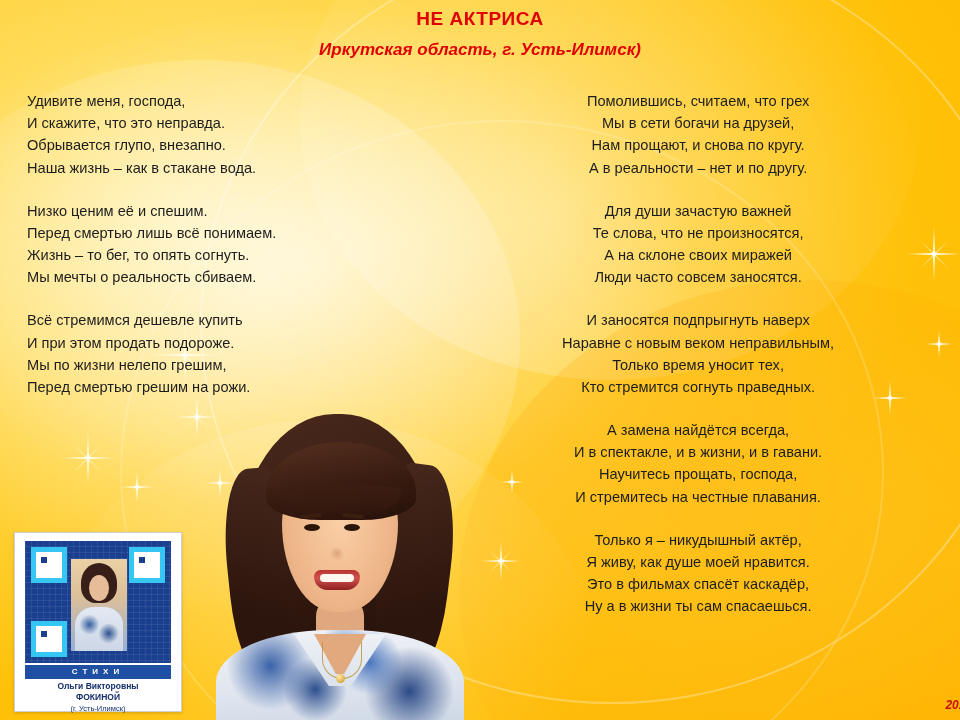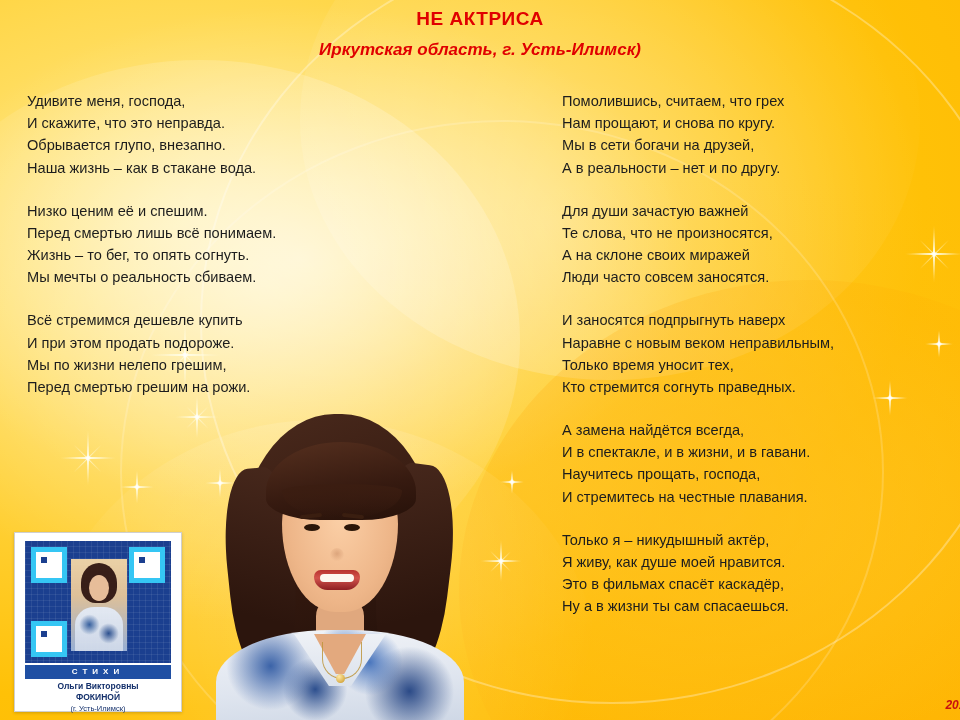--- a/index.html
+++ b/index.html
@@ -128,21 +128,21 @@
 
   
   .col {
     position: absolute;
     font-size: 14.6px;
     color: #1d1d1d;
     line-height: 1.52;
     white-space: nowrap;
   }
   .col.left  { left: 27px;  top: 90px; }
-  .col.right { left: 562px; top: 90px; }
+  .col.right { left: 562px; top: 90px; text-align: center; }
   .stanza { margin-bottom: 21px; }
   .stanza:last-child { margin-bottom: 0; }
   .line { display: block; }
 
   
   .portrait {
     position: absolute;
     left: 210px;
     top: 398px;
     width: 260px;
@@ -488,22 +488,22 @@
       <span class="line">Всё стремимся дешевле купить</span>
       <span class="line">И при этом продать подороже.</span>
       <span class="line">Мы по жизни нелепо грешим,</span>
       <span class="line">Перед смертью грешим на рожи.</span>
     </div>
   </div>
 
   <div class="col right">
     <div class="stanza">
       <span class="line">Помолившись, считаем, что грех</span>
+      <span class="line">Мы в сети богачи на друзей,</span>
       <span class="line">Нам прощают, и снова по кругу.</span>
-      <span class="line">Мы в сети богачи на друзей,</span>
       <span class="line">А в реальности – нет и по другу.</span>
     </div>
     <div class="stanza">
       <span class="line">Для души зачастую важней</span>
       <span class="line">Те слова, что не произносятся,</span>
       <span class="line">А на склоне своих миражей</span>
       <span class="line">Люди часто совсем заносятся.</span>
     </div>
     <div class="stanza">
       <span class="line">И заносятся подпрыгнуть наверх</span>

